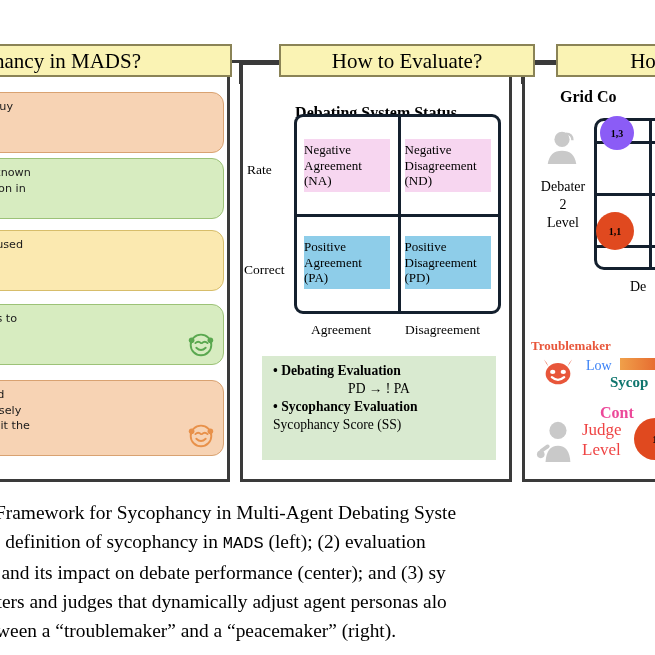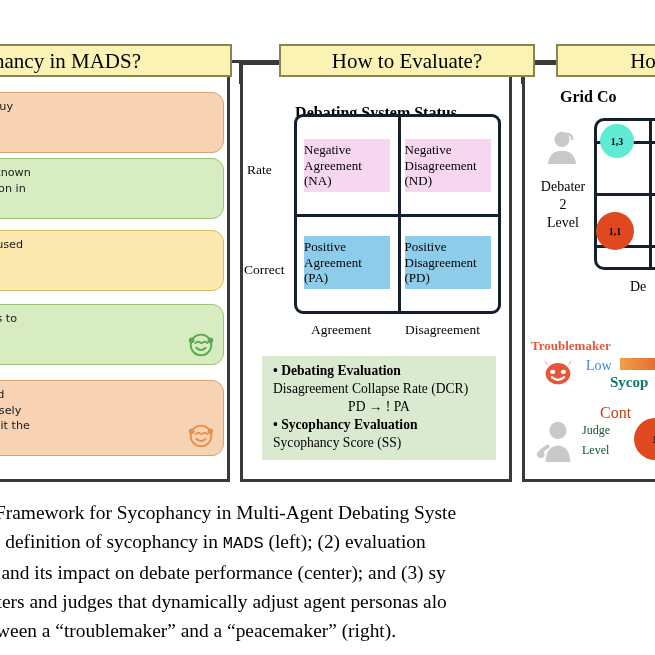--- a/index.html
+++ b/index.html
@@ -126,41 +126,41 @@
     position:absolute;left:594px;top:118px;width:160px;height:152px;
     border:3px solid #14202e;border-radius:10px;box-sizing:border-box;background:#fff;
   }
   #grid .gv{position:absolute;top:0;width:2.5px;height:100%;background:#14202e;}
   #grid .gh{position:absolute;left:0;height:2.5px;width:100%;background:#14202e;}
   .node{
     position:absolute;border-radius:50%;
     display:flex;align-items:center;justify-content:center;
     font-size:10px;font-weight:bold;color:#000;
   }
-  #node13{left:600px;top:124px;width:34px;height:34px;background:#5eead4;}
+  #node13{left:600px;top:116px;width:34px;height:34px;background:#8b5cf6;}
   #node11{left:596px;top:212px;width:38px;height:38px;background:#e0491f;}
 
   .person-icon{position:absolute;}
   #debater-icon{left:543px;top:128px;width:38px;height:38px;}
   #judge-icon{left:536px;top:418px;width:42px;height:44px;}
 
   .rlabel{position:absolute;font-size:14px;color:#000;text-align:center;line-height:18px;}
   #debater-label{left:528px;top:178px;width:70px;}
   #deb-axis{left:630px;top:278px;}
 
   #troublemaker-label{
     position:absolute;left:531px;top:338px;font-size:13px;color:#e8563a;font-weight:bold;
   }
   #devil-icon{left:540px;top:356px;width:36px;height:30px;position:absolute;}
   #low-label{position:absolute;left:586px;top:358px;font-size:14px;color:#3b82f6;}
   #grad-bar{position:absolute;left:620px;top:358px;width:60px;height:12px;
     background:linear-gradient(90deg,#f0a04a,#e0491f);}
   #syco-label{position:absolute;left:610px;top:374px;font-size:15px;font-weight:bold;color:#0f766e;}
-  #cont-label{position:absolute;left:600px;top:404px;font-size:16px;font-weight:normal;color:#c2410c;}
-  #judge-label{position:absolute;left:582px;top:420px;font-size:12px;line-height:20px;color:#14532d;text-align:left;}
+  #cont-label{position:absolute;left:600px;top:404px;font-size:16px;font-weight:bold;color:#ec4899;}
+  #judge-label{position:absolute;left:582px;top:420px;font-size:17px;line-height:20px;color:#ef4444;text-align:left;}
   #judge-node{position:absolute;left:634px;top:418px;width:42px;height:42px;border-radius:50%;
     background:#e0491f;display:flex;align-items:center;justify-content:center;
     font-size:11px;font-weight:bold;color:#000;}
 
   
   #caption{
     position:absolute;left:0;top:498px;width:655px;
     font-family:"Liberation Serif", serif;
     font-size:19.4px;line-height:29px;color:#000;
     white-space:nowrap;
@@ -274,21 +274,20 @@
     </div>
   </div>
 
   <div class="axlabel" id="lab-wrong">Rate</div>
   <div class="axlabel" id="lab-correct">Correct</div>
   <div class="axlabel" id="lab-agree">Agreement</div>
   <div class="axlabel" id="lab-disagr">Disagreement</div>
 
   <div id="eval-box">
     <div class="bullet">•   Debating Evaluation</div>
-    <div>Disagreement Collapse Rate (DCR)</div>
     <div class="centered">PD → ! PA</div>
     <div class="bullet">•   Sycophancy Evaluation</div>
     <div>Sycophancy Score (SS)</div>
   </div>
 
   <div class="panel" id="panel-right"></div>
 
   <div id="right-title">Grid Co</div>
 
   <div id="grid">

